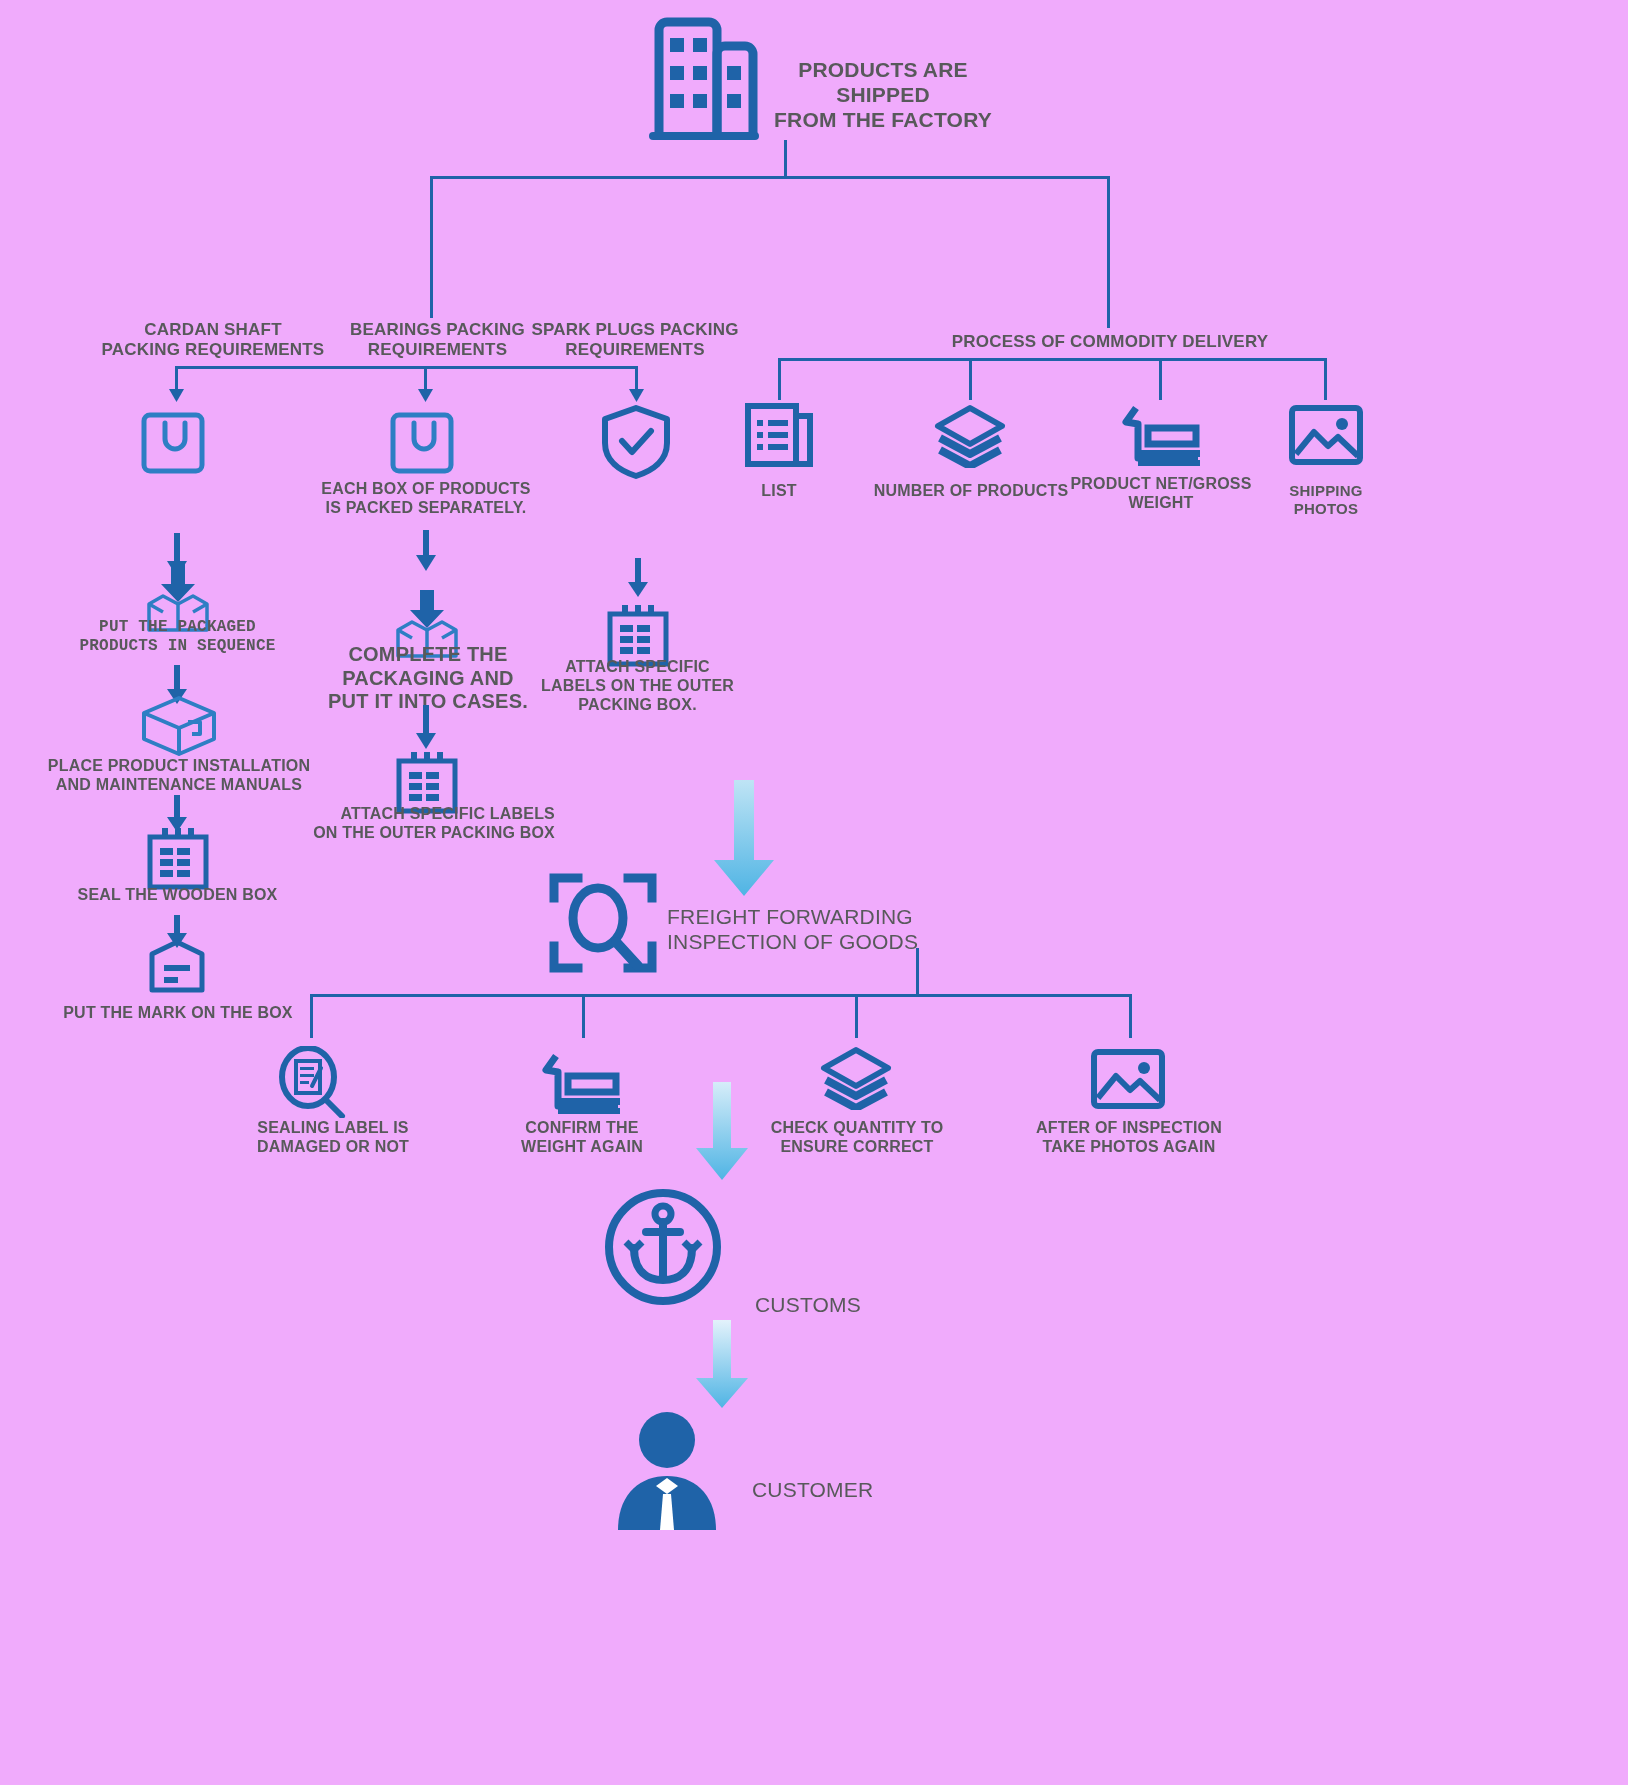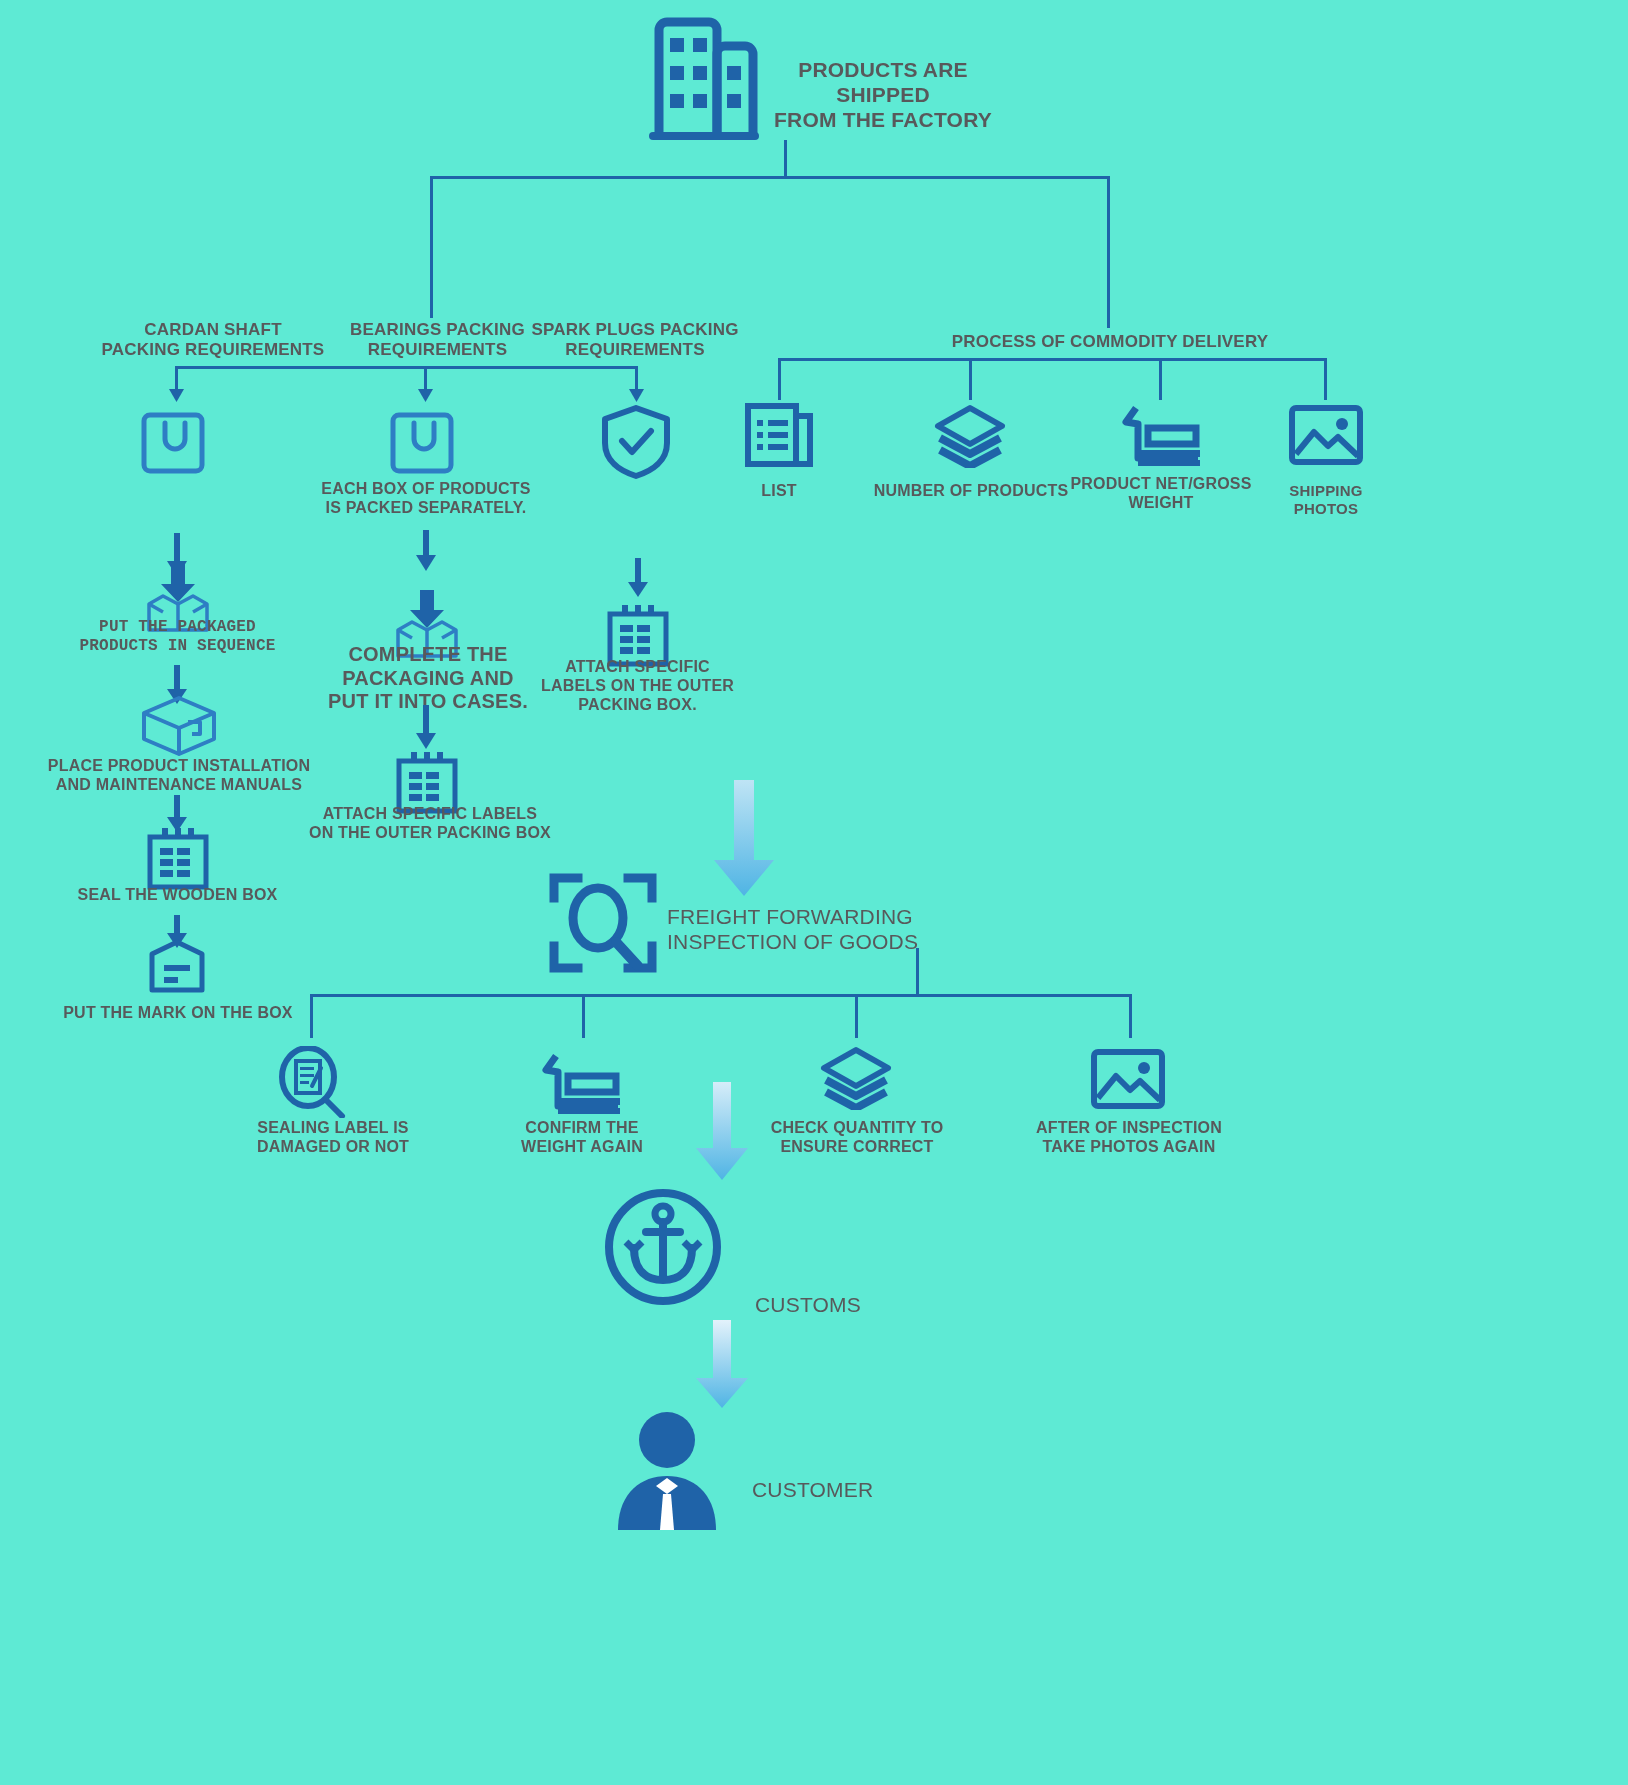--- a/index.html
+++ b/index.html
@@ -5,21 +5,21 @@
   * { box-sizing: border-box; }
   html, body {
     margin: 0; padding: 0;
     background: #ffffff;
     font-family: "Liberation Sans", sans-serif;
   }
   #stage {
     position: relative;
     width: 1628px;
     height: 1785px;
-    background: #5eead4;
+    background: #f0abfc;
     overflow: hidden;
   }
   .abs { position: absolute; }
   .lbl {
     color: #58595b;
     font-weight: bold;
     text-align: center;
     line-height: 1.18;
     letter-spacing: 0.2px;
     white-space: pre-line;
@@ -233,21 +233,21 @@
       <g fill="#1f63a8">
         <rect x="14" y="20" width="13" height="7"></rect>
         <rect x="31" y="20" width="13" height="7"></rect>
         <rect x="14" y="31" width="13" height="7"></rect>
         <rect x="31" y="31" width="13" height="7"></rect>
         <rect x="14" y="42" width="13" height="7"></rect>
         <rect x="31" y="42" width="13" height="7"></rect>
       </g>
     </svg>
   </div>
-  <div class="abs lbl" style="left:305px; top:805px; width:250px; font-size:16px;">ATTACH SPECIFIC LABELS
+  <div class="abs lbl" style="left:305px; top:805px; width:250px; font-size:16px;text-align:right;">ATTACH SPECIFIC LABELS
 ON THE OUTER PACKING BOX</div>
 
   <div class="abs" style="left:600px; top:405px;">
     <svg width="72" height="74" viewBox="0 0 72 74">
       <path d="M36 3 L67 14 V38 C67 56 52 66 36 71 C20 66 5 56 5 38 V14 Z" fill="none" stroke="#1f63a8" stroke-width="6" stroke-linejoin="round"></path>
       <path d="M22 36 L32 47 L51 26" fill="none" stroke="#1f63a8" stroke-width="6" stroke-linecap="round" stroke-linejoin="round"></path>
     </svg>
   </div>
   <div class="abs" style="left:627px; top:558px;">
     <svg width="22" height="40" viewBox="0 0 22 40">

